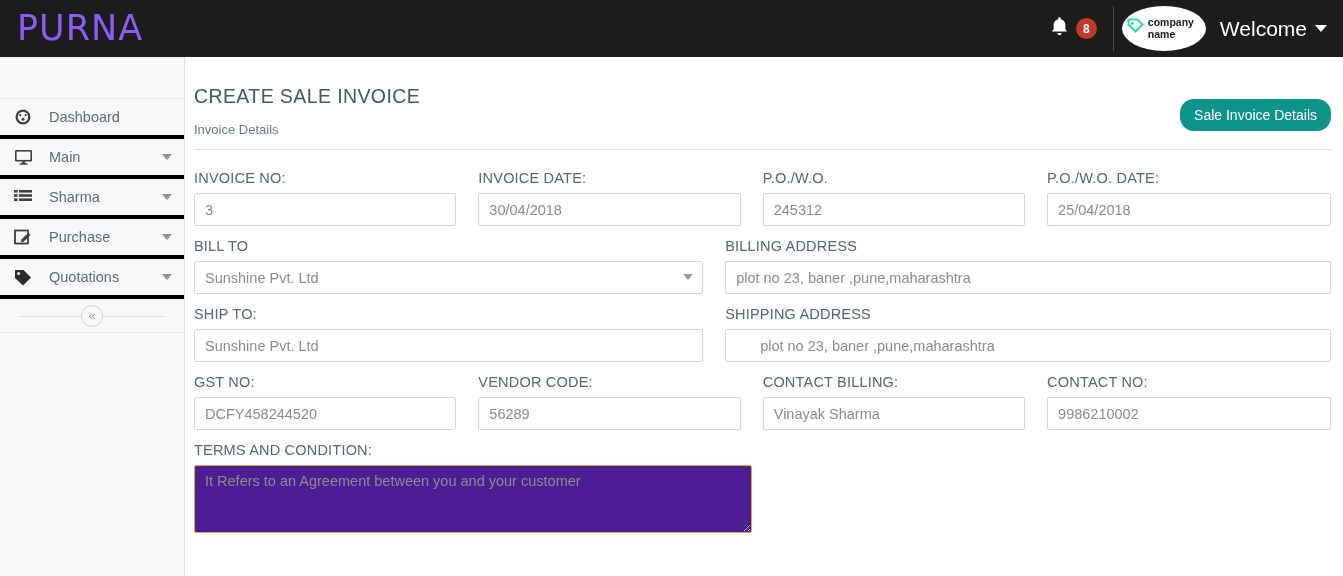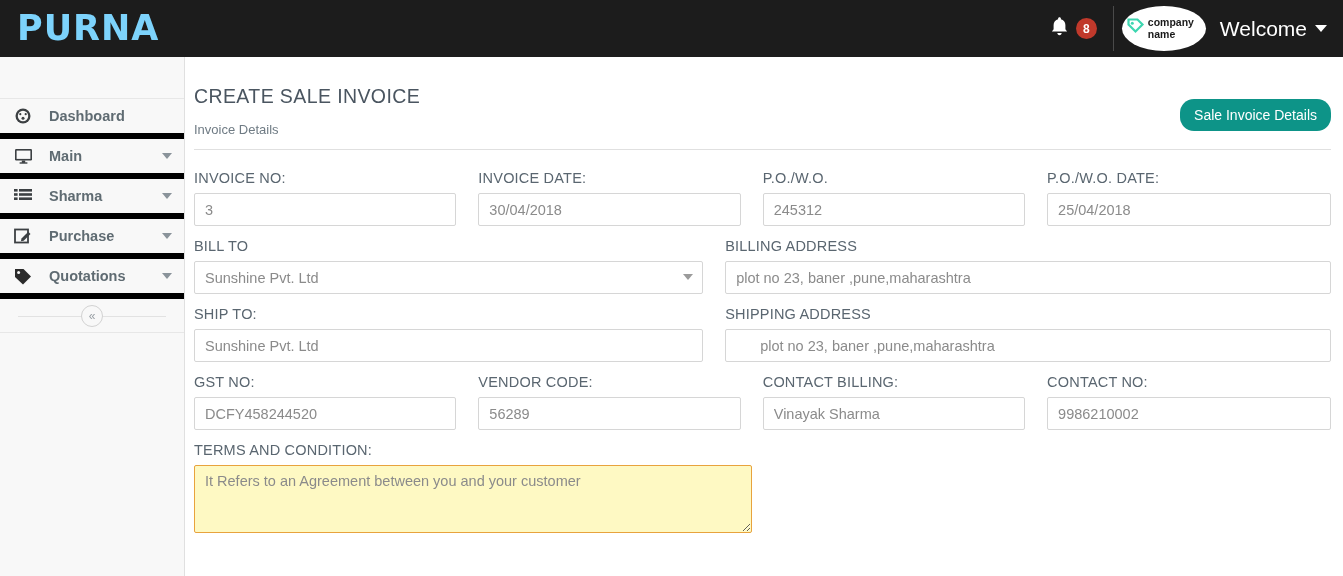--- a/index.html
+++ b/index.html
@@ -16,22 +16,22 @@
     position: absolute; top: 0; left: 0;
     width: 1343px; height: 57px;
     background: #1c1c1c;
     display: flex; align-items: center;
   }
   .brand {
     width: 185px; height: 57px;
     display: flex; align-items: center; padding-left: 17px;
   }
   .brand-text {
-    font-size: 35px; font-weight: bold; letter-spacing: 1px;
-    color: #7dd3fc; font-family: "DejaVu Sans", sans-serif;
+    font-size: 35px; font-weight: normal; letter-spacing: 1px;
+    color: #8b5cf6; font-family: "DejaVu Sans", sans-serif;
     font-style: normal; line-height: 1;
   }
   .topbar-right {
     margin-left: auto; display: flex; align-items: center;
     height: 57px; padding-right: 16px;
   }
   .bell-wrap {
     position: relative; display: flex; align-items: center;
     margin-right: 14px; cursor: pointer;
   }
@@ -73,23 +73,23 @@
     position: absolute; top: 57px; left: 0;
     width: 185px; height: 519px;
     background: #f8f8f8;
     border-right: 1px solid #e0e0e0;
   }
   .sidebar-spacer { height: 42px; border-bottom: 1px solid #e7e7e7; }
   .sidebar-item {
     height: 40px;
     display: flex; align-items: center;
     padding: 0 12px 0 14px;
-    border-bottom: 6px solid #000000;
+    border-bottom: 4px solid #000000;
     cursor: pointer;
-    color: #5f6b72; font-size: 14.5px; font-weight: bold;
+    color: #5f6b72; font-size: 14.5px;
   }
   .sidebar-icon {
     width: 22px; display: flex; align-items: center; justify-content: flex-start;
     margin-right: 13px; color: #3c4043;
   }
   .sidebar-label { flex: 1; }
   .sidebar-caret {
     width: 0; height: 0;
     border-left: 5px solid transparent;
     border-right: 5px solid transparent;
@@ -161,21 +161,21 @@
     position: absolute; right: 10px; top: 13px;
     width: 0; height: 0;
     border-left: 5px solid transparent;
     border-right: 5px solid transparent;
     border-top: 6px solid #9b9b9b;
     pointer-events: none;
   }
   .ftextarea {
     display: block; width: 100%; height: 68px;
     border: 1px solid #e8a33d; border-radius: 2px;
-    background: #fef9c3;
+    background: #4c1d95;
     padding: 7px 10px;
     font-size: 14.5px; color: #8b8b8b;
     font-family: "Liberation Sans", sans-serif;
     resize: both; outline: none; overflow: hidden;
   }
 
   .btn-primary {
     position: absolute; top: 42px; right: 12px;
     background: #0d9488; color: #ffffff;
     border: none; border-radius: 14px;

